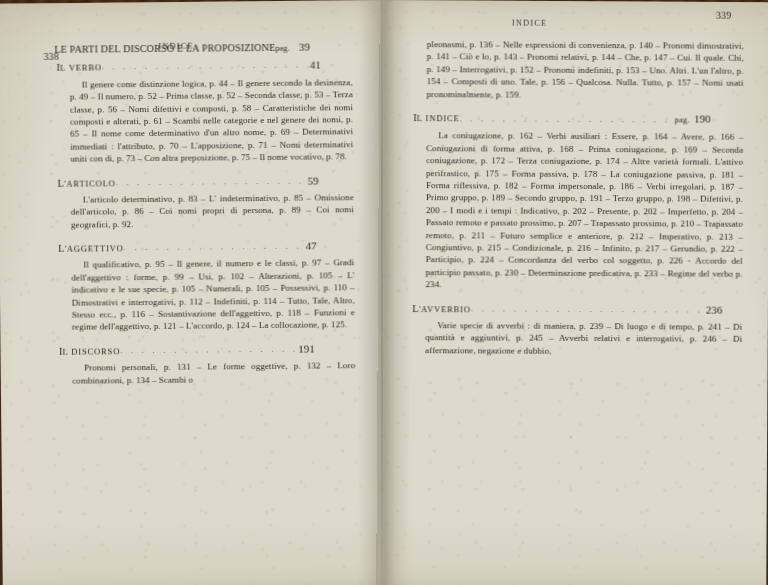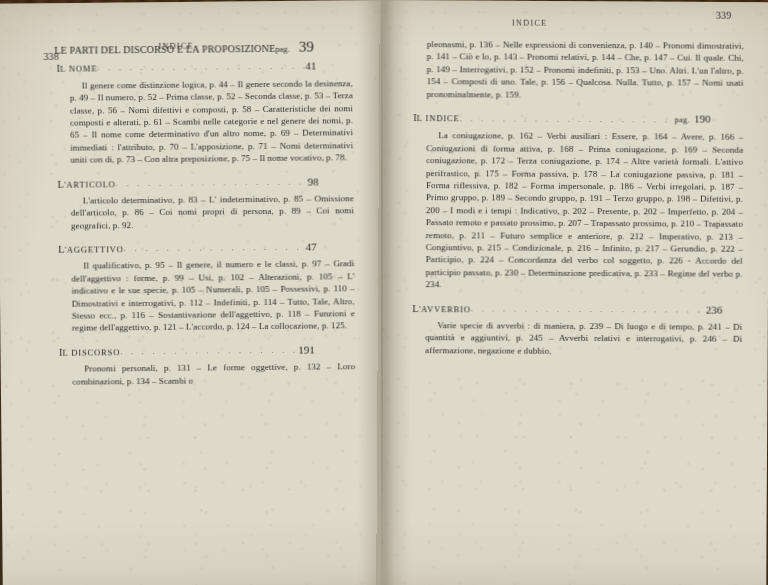--- a/index.html
+++ b/index.html
@@ -172,21 +172,21 @@
   
   .worktitle {
     display: block;
     font-size: 10.1px;
     letter-spacing: .15px;
     margin: 0 0 0 -2px;
     white-space: nowrap;
     color: #2b2926;
   }
   .worktitle .wt-pag { font-size: 8.2px; }
-  .worktitle .wt-num { font-size: 15px; padding-left: 9px; }
+  .worktitle .wt-num { font-size: 11px; padding-left: 9px; }
 
   
   .entry {
     display: block;
     white-space: nowrap;
     font-size: 8.5px;
     letter-spacing: .85px;
     color: #2c2a27;
     position: relative;
   }
@@ -250,28 +250,28 @@
 
     <div class="folio folio-left">338</div>
     <div class="runhead runhead-left">INDICE</div>
 
     <div class="textblock">
 
       <span class="worktitle"><span>LE PARTI DEL DISCORSO E LA PROPOSIZIONE</span><span class="wt-pag">pag.</span><span class="wt-num">39</span></span>
 
       <span class="gap-sm"></span>
 
-      <span class="entry"><span class="cap1">I</span><span>L NOME</span><span class="leader" style="width:208px">. . . . . . . . . . . . . . . . . . . . . . . . . . .</span><span class="pgnum">41</span></span>
+      <span class="entry"><span class="cap1">I</span><span>L VERBO</span><span class="leader" style="width:208px">. . . . . . . . . . . . . . . . . . . . . . . . . . .</span><span class="pgnum">41</span></span>
 
       <span class="gap-sm"></span>
       <span class="sub">Il genere come distinzione logica, p. 44 – Il genere secondo la desinenza, p. 49 – Il numero, p. 52 – Prima classe, p. 52 – Seconda classe, p. 53 – Terza classe, p. 56 – Nomi difettivi e composti, p. 58 – Caratteristiche dei nomi composti e alterati, p. 61 – Scambi nelle categorie e nel genere dei nomi, p. 65 – Il nome come determinativo d'un altro nome, p. 69 – Determinativi immediati : l'attributo, p. 70 – L'apposizione, p. 71 – Nomi determinativi uniti con di, p. 73 – Con altra preposizione, p. 75 – Il nome vocativo, p. 78.</span>
 
       <span class="gap-lg"></span>
 
-      <span class="entry"><span class="cap1">L</span><span>'ARTICOLO</span><span class="leader" style="width:192px">. . . . . . . . . . . . . . . . . . . . . . . . . . .</span><span class="pgnum">98</span></span>
+      <span class="entry"><span class="cap1">L</span><span>'ARTICOLO</span><span class="leader" style="width:192px">. . . . . . . . . . . . . . . . . . . . . . . . . . .</span><span class="pgnum">59</span></span>
 
       <span class="gap-sm"></span>
       <span class="sub">L'articolo determinativo, p. 83 – L' indeterminativo, p. 85 – Omissione dell'articolo, p. 86 – Coi nomi propri di persona, p. 89 – Coi nomi geografici, p. 92.</span>
 
       <span class="gap-lg"></span>
 
       <span class="entry"><span class="cap1">L</span><span>'AGGETTIVO</span><span class="leader" style="width:182px">. . . . . . . . . . . . . . . . . . . . . . . . . . .</span><span class="pgnum">47</span></span>
 
       <span class="gap-sm"></span>
       <span class="sub">Il qualificativo, p. 95 – Il genere, il numero e le classi, p. 97 – Gradi dell'aggettivo : forme, p. 99 – Usi, p. 102 – Alterazioni, p. 105 – L' indicativo e le sue specie, p. 105 – Numerali, p. 105 – Possessivi, p. 110 – Dimostrativi e interrogativi, p. 112 – Indefiniti, p. 114 – Tutto, Tale, Altro, Stesso ecc., p. 116 – Sostantivazione dell'aggettivo, p. 118 – Funzioni e regime dell'aggettivo, p. 121 – L'accordo, p. 124 – La collocazione, p. 125.</span>

